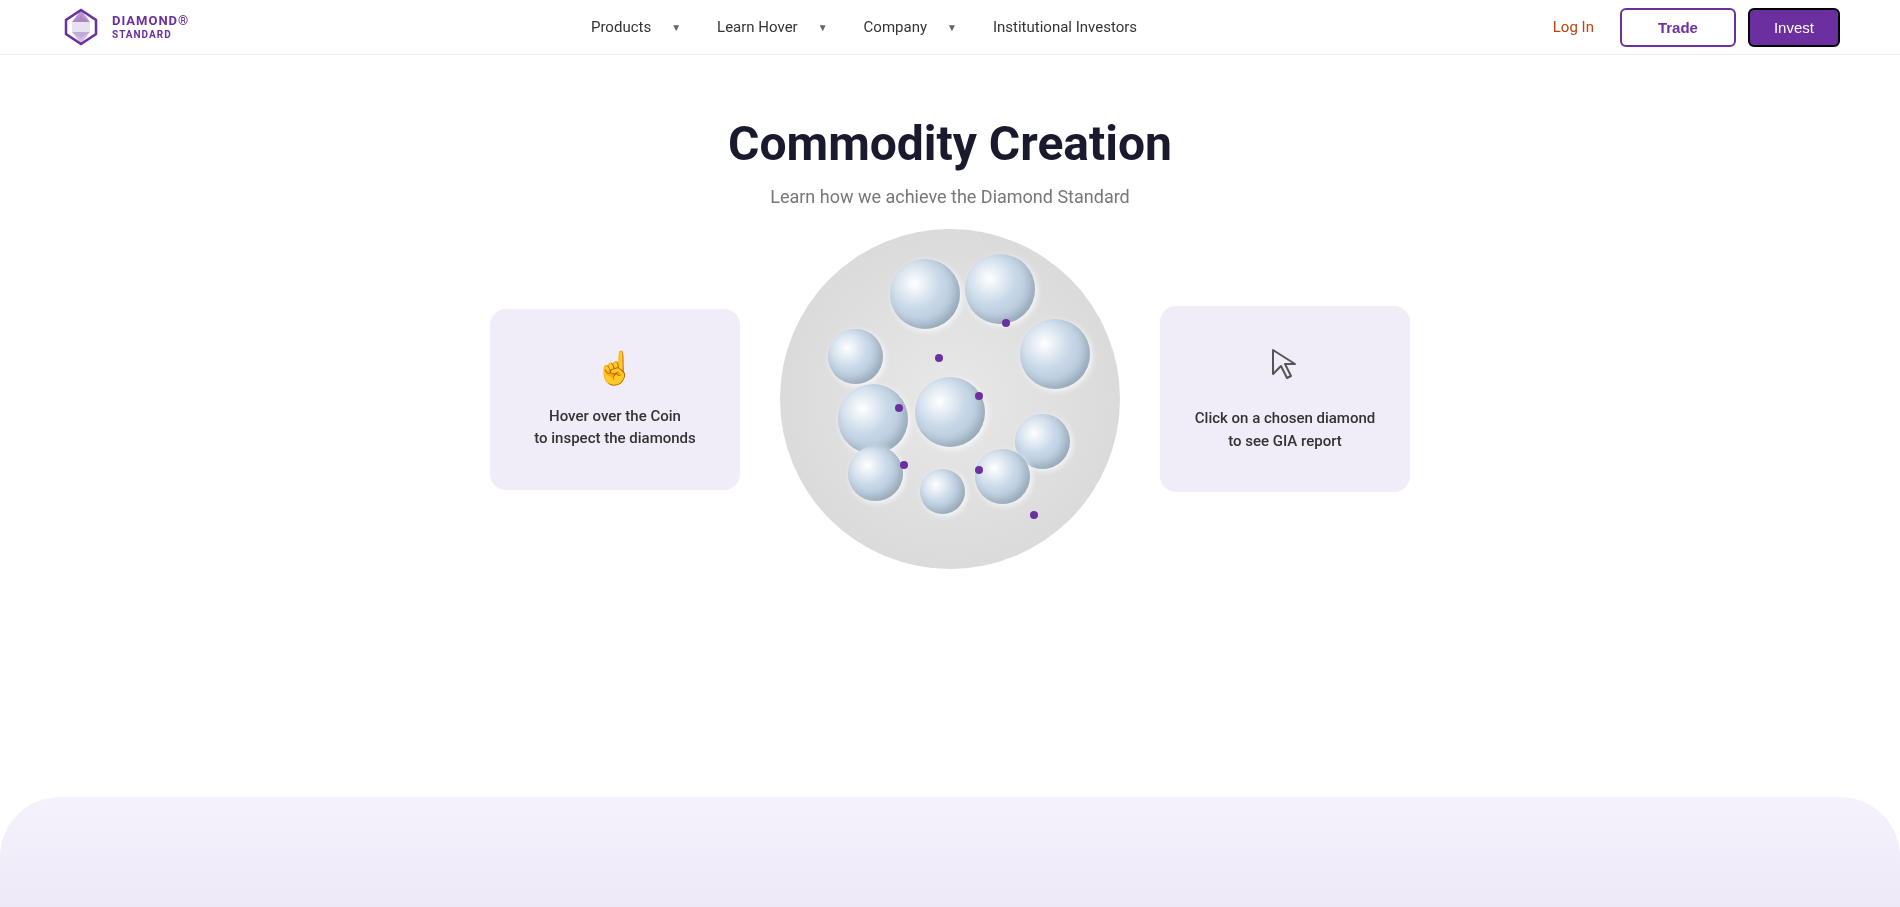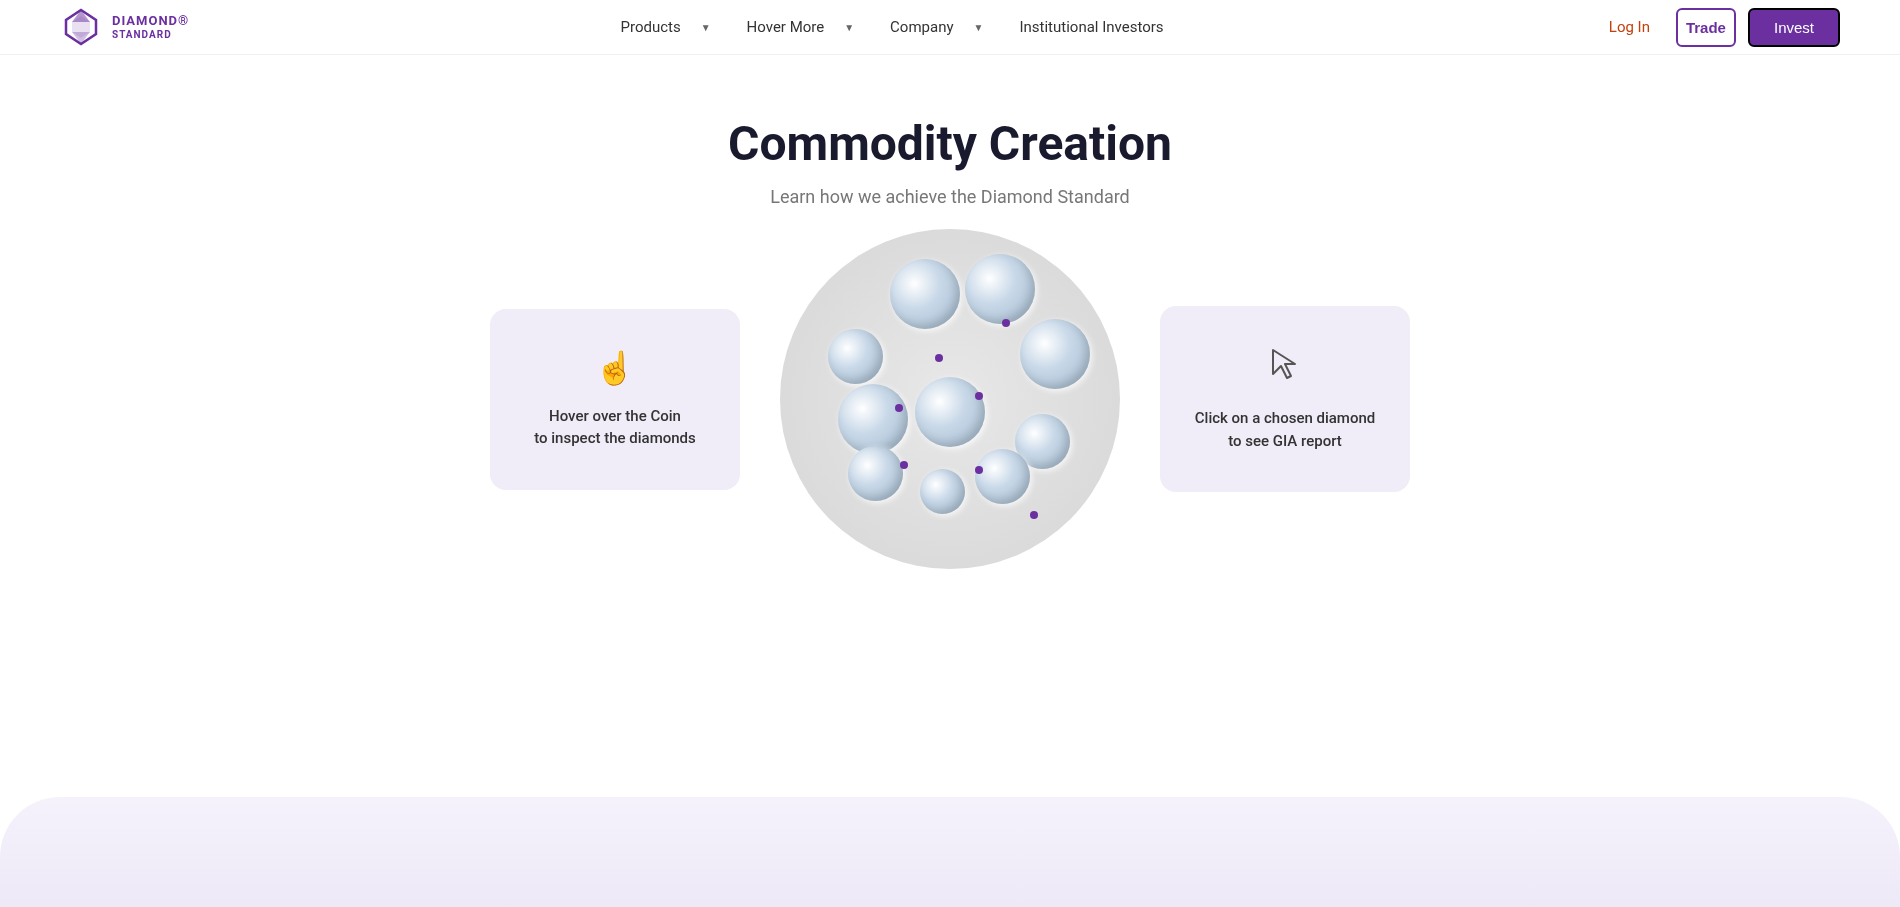--- a/index.html
+++ b/index.html
@@ -76,21 +76,21 @@
       gap: 12px;
     }
     .btn-login {
       font-size: 15px;
       color: #c2410c;
       cursor: pointer;
       padding: 8px 14px;
       border-radius: 6px;
     }
     .btn-trade {
-      padding: 9px 8px;
+      padding: 9px 36px;
       border: 2px solid #6b2fa0;
       color: #6b2fa0;
       background: #fff;
       border-radius: 6px;
       font-size: 15px;
       font-weight: 600;
       cursor: pointer;
       transition: background 0.2s;
     }
     .btn-invest {
@@ -239,21 +239,21 @@
       <span class="logo-standard">STANDARD</span>
     </div>
   </div>
 
   <div class="nav-links">
     <div class="nav-item">
       <span>Products</span>
       <span class="nav-chevron">▼</span>
     </div>
     <div class="nav-item">
-      <span>Hover More</span>
+      <span>Learn Hover</span>
       <span class="nav-chevron">▼</span>
     </div>
     <div class="nav-item">
       <span>Company</span>
       <span class="nav-chevron">▼</span>
     </div>
     <div class="nav-item">
       <span>Institutional Investors</span>
     </div>
   </div>

